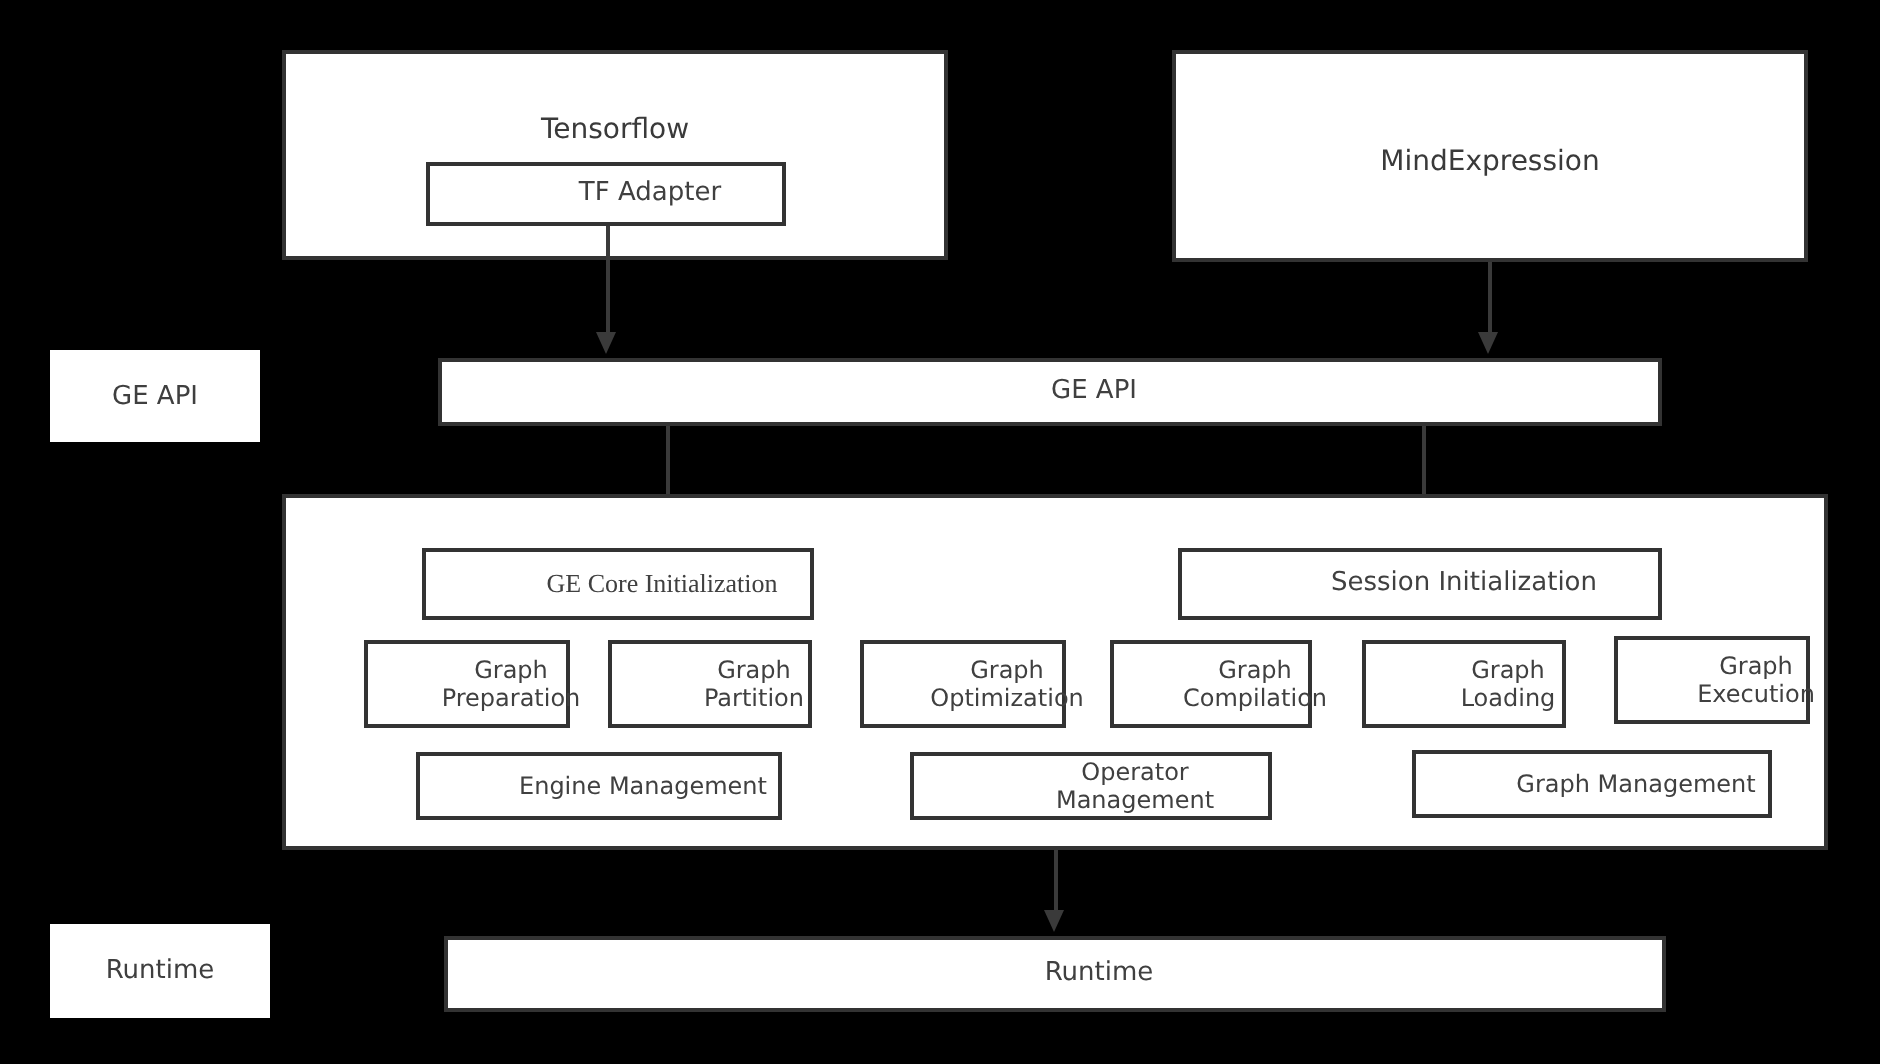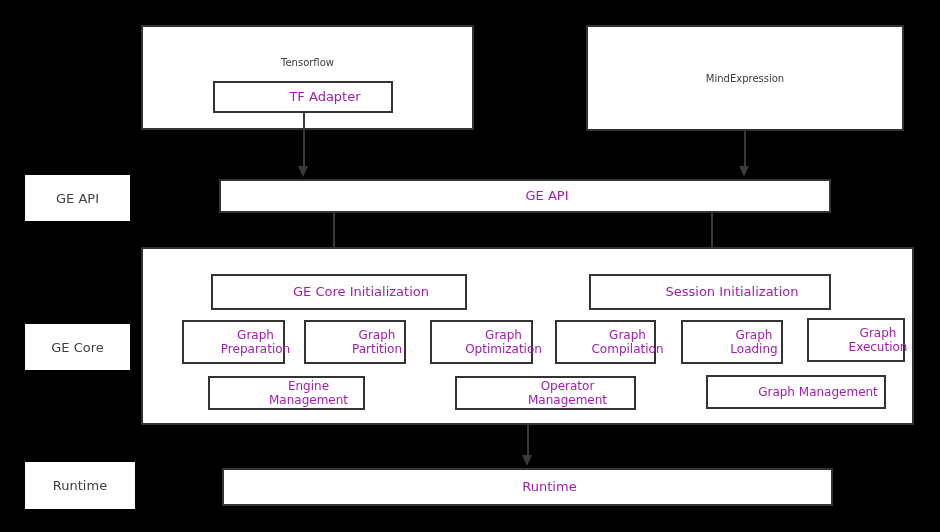--- a/index.html
+++ b/index.html
@@ -15,21 +15,21 @@
     background: #000000;
     overflow: hidden;
     font-family: "DejaVu Sans", "Liberation Sans", sans-serif;
   }
 
   
   .box {
     position: absolute;
     box-sizing: border-box;
     background: #ffffff;
-    color: #a21caf;
+    color: #404040;
     display: flex;
     align-items: center;
     justify-content: center;
     text-align: center;
     line-height: 1.18;
     white-space: pre-line;
     padding-left: 44px;
   }
   .bordered {
     border: 2px solid #333333;
@@ -53,21 +53,21 @@
     box-sizing: border-box;
     background: #ffffff;
     border: 2px solid #333333;
   }
   .group-title {
     position: absolute;
     left: 0;
     right: 0;
     text-align: center;
     color: #3a3a3a;
-    font-size: 10px;
+    font-size: 14px;
   }
 
   
   .conn {
     position: absolute;
     background: #3a3a3a;
     width: 1.6px;
   }
   .arrowhead {
     position: absolute;
@@ -83,21 +83,20 @@
   .fs-12 { font-size: 12px; margin-left: 16px; }
 </style>
 </head>
 <body>
 
 <div id="canvas">
 
 
   <div class="tier-label" style="left:25px; top:175px; width:105px; height:46px;">GE API</div>
 
-  <div class="tier-label" style="left:25px; top:324px; width:105px; height:46px;">GE Core</div>
 
   <div class="tier-label" style="left:25px; top:462px; width:110px; height:47px;">Runtime</div>
 
   <div class="group" style="left:141px; top:25px; width:333px; height:105px;">
     <div class="group-title" style="top:30px;">Tensorflow</div>
   </div>
 
   <div class="box bordered fs-13" style="left:213px; top:81px; width:180px; height:32px;">TF Adapter</div>
 
   <div class="group" style="left:586px; top:25px; width:318px; height:106px;">
@@ -113,37 +112,37 @@
   <div class="box bordered fs-13" style="left:219px; top:179px; width:612px; height:34px;">GE API</div>
 
   <div class="conn" style="left:333px; top:213px; height:49px;"></div>
   <div class="arrowhead" style="left:328px; top:260px;"></div>
 
   <div class="conn" style="left:711px; top:213px; height:49px;"></div>
   <div class="arrowhead" style="left:706px; top:260px;"></div>
 
   <div class="group" style="left:141px; top:247px; width:773px; height:178px;"></div>
 
-  <div class="box bordered fs-13" style="left:211px; top:274px; width:256px; height:36px;">GE Core Initialization</div>
+  <div class="box bordered fs-13" style="left:211px; top:274px; width:196px; height:36px;font-family:Liberation Serif, serif;">GE Core Initialization</div>
   <div class="box bordered fs-13" style="left:589px; top:274px; width:242px; height:36px;">Session Initialization</div>
 
   <div class="box bordered fs-12" style="left:166px; top:320px; width:103px; height:44px;">Graph
 Preparation</div>
   <div class="box bordered fs-12" style="left:288px; top:320px; width:102px; height:44px;">Graph
 Partition</div>
   <div class="box bordered fs-12" style="left:414px; top:320px; width:103px; height:44px;">Graph
 Optimization</div>
   <div class="box bordered fs-12" style="left:539px; top:320px; width:101px; height:44px;">Graph
 Compilation</div>
   <div class="box bordered fs-12" style="left:665px; top:320px; width:102px; height:44px;">Graph
 Loading</div>
   <div class="box bordered fs-12" style="left:791px; top:318px; width:98px; height:44px;">Graph
 Execution</div>
 
-  <div class="box bordered fs-12" style="left:192px; top:376px; width:157px; height:34px;">Engine Management</div>
+  <div class="box bordered fs-12" style="left:192px; top:376px; width:183px; height:34px;">Engine Management</div>
   <div class="box bordered fs-12" style="left:439px; top:376px; width:181px; height:34px;">Operator Management</div>
   <div class="box bordered fs-12" style="left:690px; top:375px; width:180px; height:34px;">Graph Management</div>
 
   <div class="conn" style="left:527px; top:425px; height:32px;"></div>
   <div class="arrowhead" style="left:522px; top:455px;"></div>
 
   <div class="box bordered fs-13" style="left:222px; top:468px; width:611px; height:38px;">Runtime</div>
 
 </div>
 

